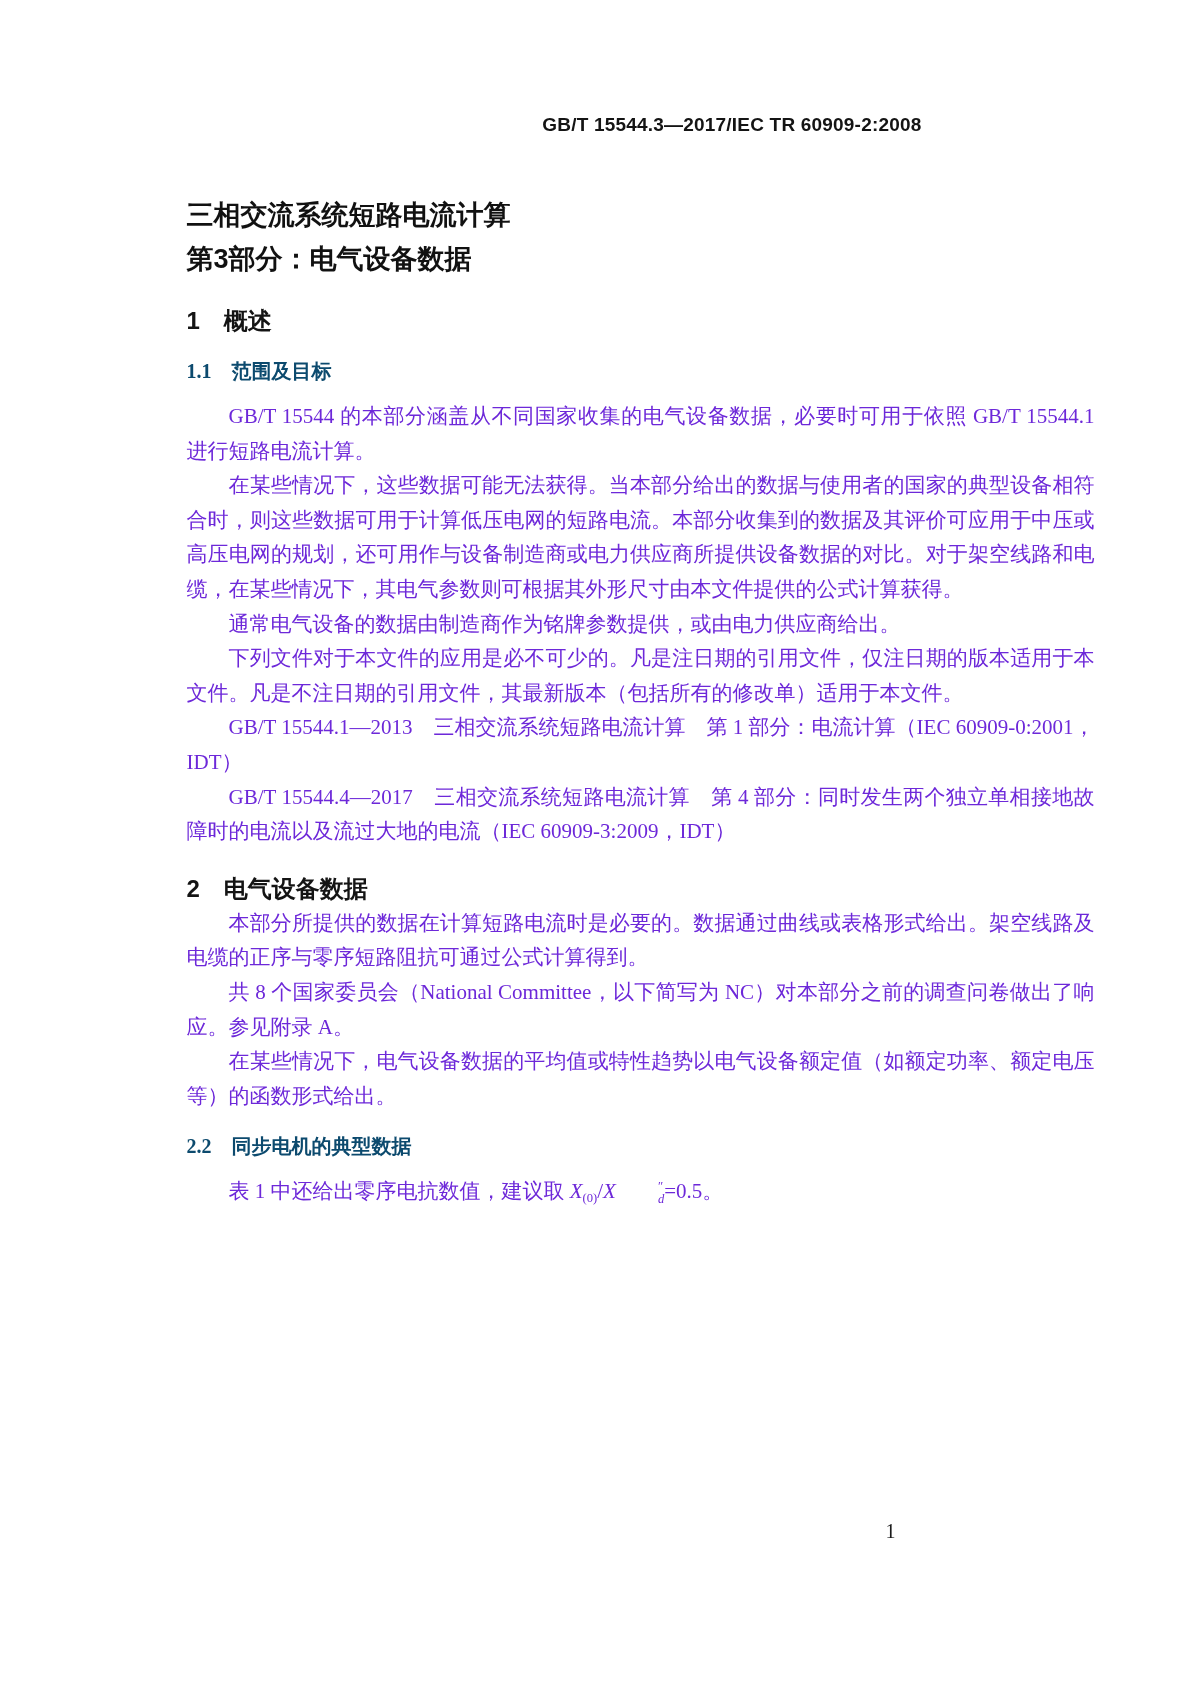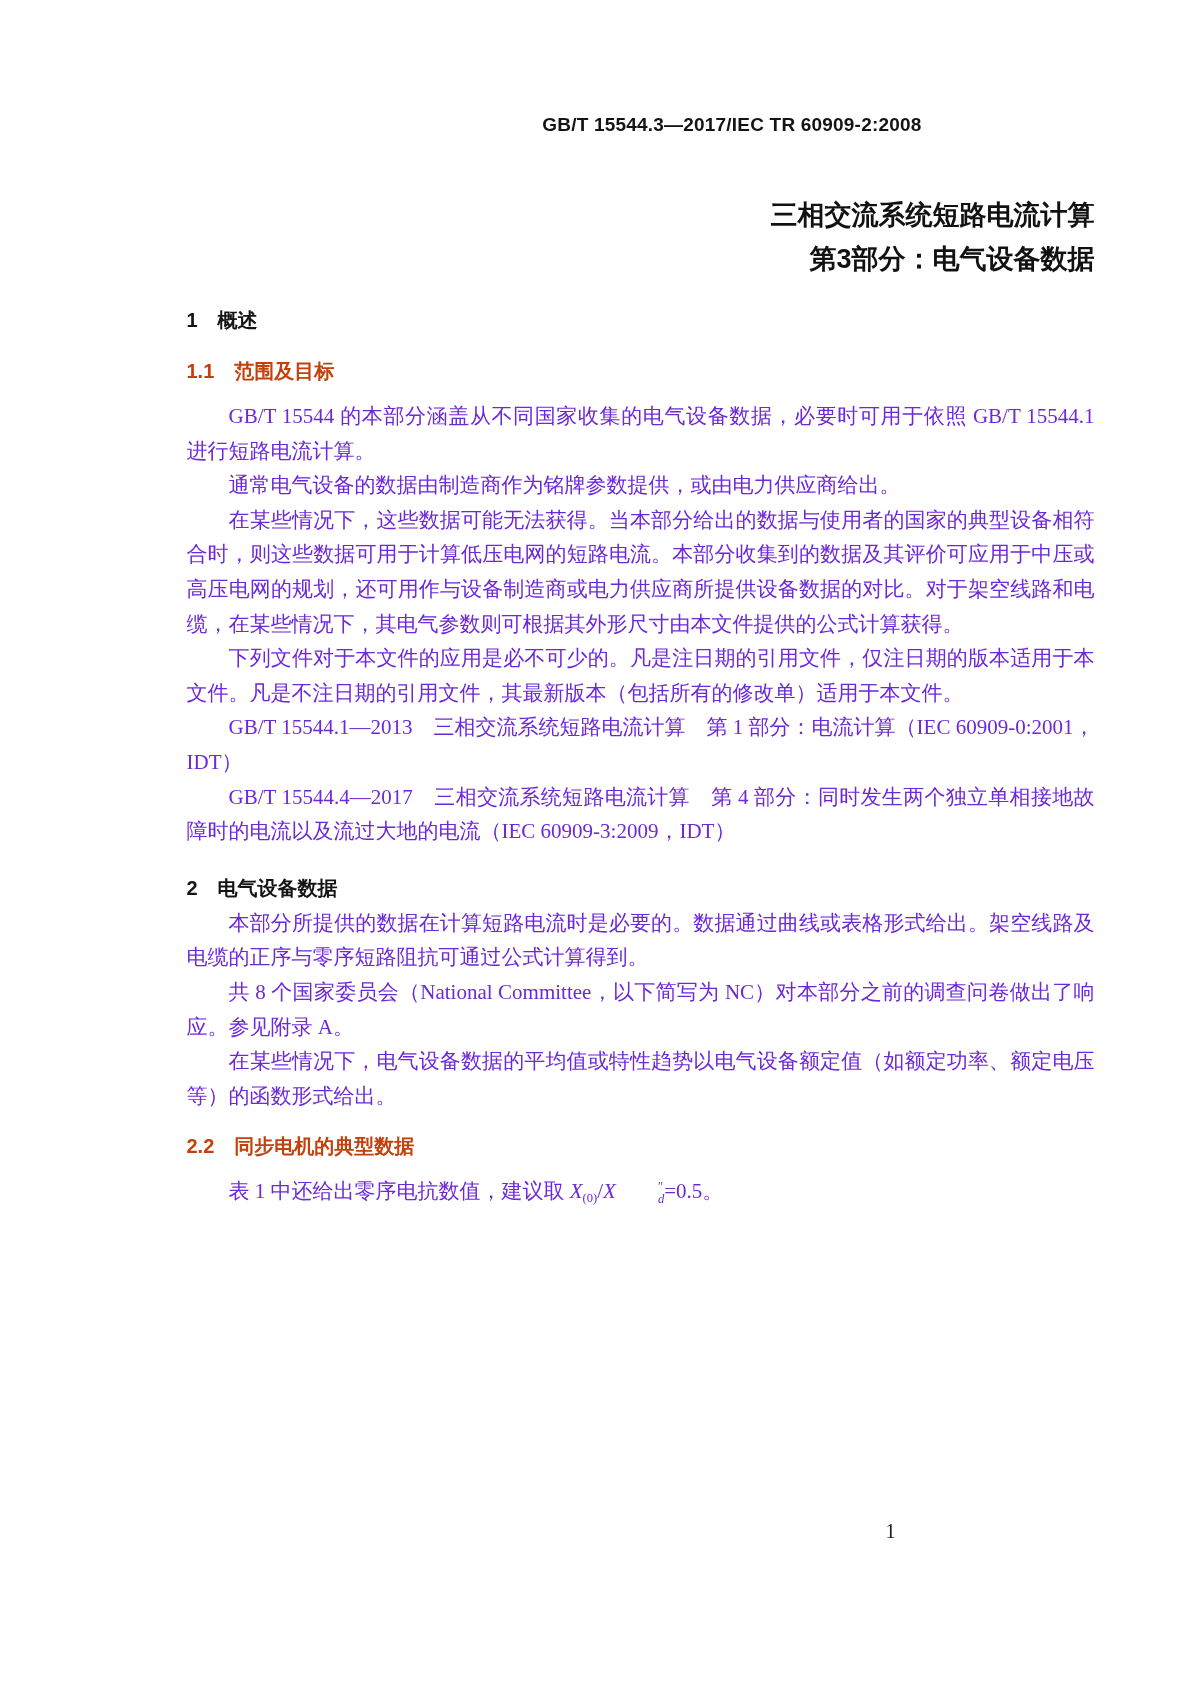--- a/index.html
+++ b/index.html
@@ -28,42 +28,42 @@
     color: #141414;
   }
   .content {
     position: absolute;
     left: 123px;
     top: 0;
     width: 908px;
   }
   .doc-title {
     margin: 193px 0 14px 0;
-    text-align: right;
+    text-align: left;
     font-family: "Liberation Sans", "DejaVu Sans", sans-serif;
     font-weight: 700;
     font-size: 27px;
     line-height: 44px;
     color: #111111;
   }
   .h-l1 {
     margin: 22px 0 0 0;
     font-family: "Liberation Sans", "DejaVu Sans", sans-serif;
     font-weight: 700;
-    font-size: 20px;
+    font-size: 24px;
     line-height: 35px;
     color: #141414;
   }
   .h-l2 {
     margin: 16px 0 10px 0;
-    font-family: Liberation Sans, sans-serif;
+    font-family: Liberation Serif, serif;
     font-weight: 700;
     font-size: 20px;
     line-height: 35px;
-    color: #c2410c;
+    color: #0c4a6e;
   }
   .para {
     margin: 0;
     font-size: 21px;
     line-height: 34.6px;
     text-align: justify;
     text-justify: inter-ideograph;
     text-indent: 2em;
     color: #6d28d9;
   }
@@ -108,22 +108,22 @@
     <h1 class="doc-title">
       <span>三相交流系统短路电流计算</span><br>
       <span>第3部分：电气设备数据</span>
     </h1>
 
     <h2 class="h-l1">1　概述</h2>
 
     <h3 class="h-l2">1.1　范围及目标</h3>
 
     <p class="para">GB/T 15544 的本部分涵盖从不同国家收集的电气设备数据，必要时可用于依照 GB/T 15544.1 进行短路电流计算。</p>
+    <p class="para">在某些情况下，这些数据可能无法获得。当本部分给出的数据与使用者的国家的典型设备相符合时，则这些数据可用于计算低压电网的短路电流。本部分收集到的数据及其评价可应用于中压或高压电网的规划，还可用作与设备制造商或电力供应商所提供设备数据的对比。对于架空线路和电缆，在某些情况下，其电气参数则可根据其外形尺寸由本文件提供的公式计算获得。</p>
     <p class="para">通常电气设备的数据由制造商作为铭牌参数提供，或由电力供应商给出。</p>
-    <p class="para">在某些情况下，这些数据可能无法获得。当本部分给出的数据与使用者的国家的典型设备相符合时，则这些数据可用于计算低压电网的短路电流。本部分收集到的数据及其评价可应用于中压或高压电网的规划，还可用作与设备制造商或电力供应商所提供设备数据的对比。对于架空线路和电缆，在某些情况下，其电气参数则可根据其外形尺寸由本文件提供的公式计算获得。</p>
 
 
     <p class="para">下列文件对于本文件的应用是必不可少的。凡是注日期的引用文件，仅注日期的版本适用于本文件。凡是不注日期的引用文件，其最新版本（包括所有的修改单）适用于本文件。</p>
     <p class="para">GB/T 15544.1—2013　三相交流系统短路电流计算　第 1 部分：电流计算（IEC 60909-0:2001，IDT）</p>
     <p class="para">GB/T 15544.4—2017　三相交流系统短路电流计算　第 4 部分：同时发生两个独立单相接地故障时的电流以及流过大地的电流（IEC 60909-3:2009，IDT）</p>
 
     <h2 class="h-l1">2　电气设备数据</h2>
 
 
     <p class="para">本部分所提供的数据在计算短路电流时是必要的。数据通过曲线或表格形式给出。架空线路及电缆的正序与零序短路阻抗可通过公式计算得到。</p>

